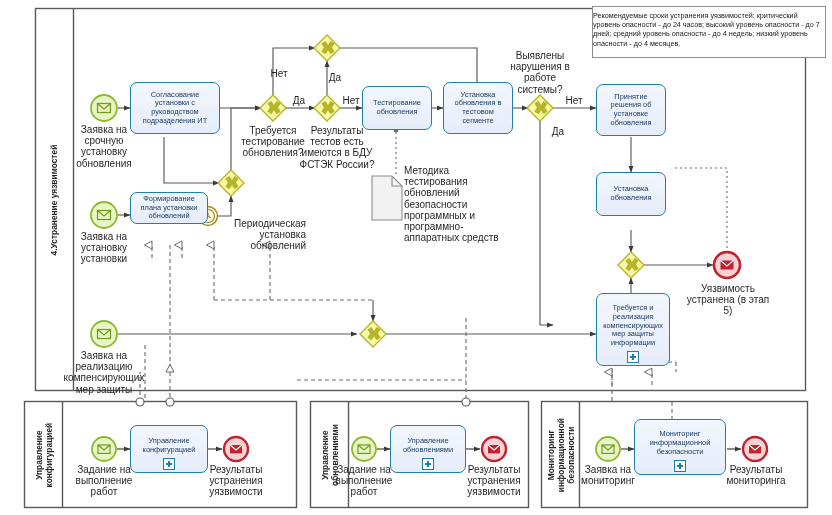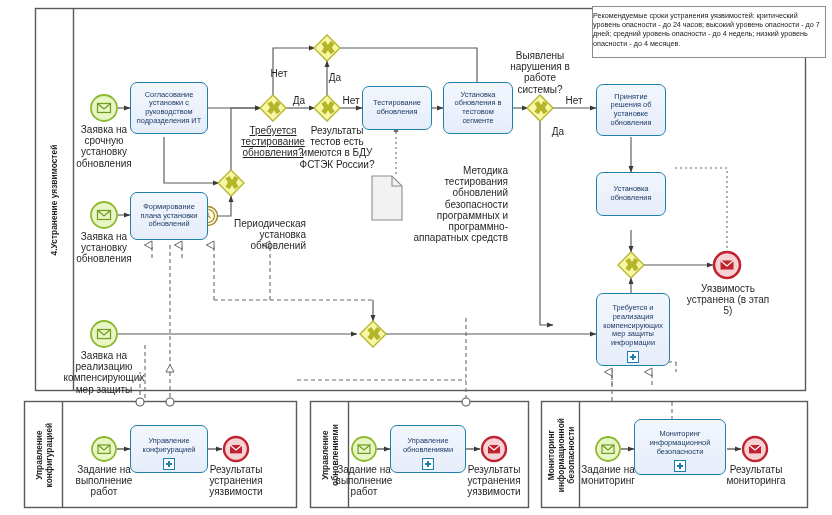--- a/index.html
+++ b/index.html
@@ -269,25 +269,25 @@
       <path d="M727,449 L741,449" marker-end="url(#arw)"></path>
     </g>
   </svg>
 
   <div class="lanehdr" style="left:35px;top:9px;width:39px;height:382px;border-right:none;">
     <div class="vtext">4.Устранение уязвимостей</div>
   </div>
 
   <div class="note" style="left:592px;top:6px;width:234px;height:52px;">Рекомендуемые сроки устранения уязвимостей: критический уровень опасности - до 24 часов; высокий уровень опасности - до 7 дней; средний уровень опасности - до 4 недель; низкий уровень опасности - до 4 месяцев.</div>
 
-  <div class="task" style="left:130px;top:82px;width:78px;height:52px;">
+  <div class="task" style="left:130px;top:82px;width:90px;height:52px;">
     <span>Согласование установки с руководством подразделения ИТ</span>
   </div>
 
-  <div class="task" style="left:130px;top:192px;width:78px;height:48px;">
+  <div class="task" style="left:130px;top:192px;width:78px;height:32px;">
     <span>Формирование плана установки обновлений</span>
   </div>
 
   <div class="task" style="left:362px;top:86px;width:70px;height:44px;">
     <span>Тестирование обновления</span>
   </div>
 
   <div class="task" style="left:443px;top:82px;width:70px;height:52px;">
     <span>Установка обновления в тестовом сегменте</span>
   </div>
@@ -299,37 +299,37 @@
   <div class="task" style="left:596px;top:172px;width:70px;height:44px;">
     <span>Установка обновления</span>
   </div>
 
   <div class="task sub" style="left:596px;top:293px;width:74px;height:73px;">
     <span>Требуется и реализация компенсирующих мер защиты информации</span>
     <span class="plusbox"></span>
   </div>
 
   <div class="lbl" style="left:62px;top:124px;width:84px;">Заявка на срочную установку обновления</div>
-  <div class="lbl" style="left:62px;top:231px;width:84px;">Заявка на установку обновления</div>
+  <div class="lbl" style="left:62px;top:231px;width:84px;">Заявка на установку установки</div>
   <div class="lbl" style="left:55px;top:350px;width:98px;">Заявка на реализацию компенсирующих мер защиты</div>
   <div class="lbl" style="left:214px;top:218px;width:92px;text-align:right;">Периодическая установка обновлений</div>
   <div class="lbl" style="left:684px;top:283px;width:88px;">Уязвимость устранена (в этап 5)</div>
 
-  <div class="lbl" style="left:230px;top:125px;width:86px;text-decoration:underline;">Требуется тестирование обновления?</div>
+  <div class="lbl" style="left:230px;top:125px;width:86px;">Требуется тестирование обновления?</div>
   <div class="lbl" style="left:298px;top:125px;width:78px;">Результаты тестов есть имеются в БДУ ФСТЭК России?</div>
   <div class="lbl" style="left:503px;top:50px;width:74px;">Выявлены нарушения в работе системы?</div>
 
   <div class="lbl" style="left:266px;top:68px;width:26px;">Нет</div>
   <div class="lbl" style="left:322px;top:72px;width:26px;">Да</div>
   <div class="lbl" style="left:286px;top:95px;width:26px;">Да</div>
   <div class="lbl" style="left:338px;top:95px;width:26px;">Нет</div>
   <div class="lbl" style="left:561px;top:95px;width:26px;">Нет</div>
   <div class="lbl" style="left:545px;top:126px;width:26px;">Да</div>
 
-  <div class="lbl" style="left:404px;top:165px;width:104px;text-align:right;">Методика тестирования обновлений безопасности программных и программно-аппаратных средств</div>
+  <div class="lbl" style="left:404px;top:165px;width:104px;text-align:left;">Методика тестирования обновлений безопасности программных и программно-аппаратных средств</div>
 
   <div class="lanehdr" style="left:25px;top:402px;width:38px;height:106px;border-right:none;">
     <div class="vtext" style="width:96px;white-space:normal;">Управление конфигурацией</div>
   </div>
   <div class="task sub" style="left:130px;top:425px;width:78px;height:48px;">
     <span>Управление конфигурацией</span>
     <span class="plusbox"></span>
   </div>
   <div class="lbl" style="left:66px;top:464px;width:76px;">Задание на выполнение работ</div>
   <div class="lbl" style="left:198px;top:464px;width:76px;">Результаты устранения уязвимости</div>
@@ -344,16 +344,16 @@
   <div class="lbl" style="left:326px;top:464px;width:76px;">Задание на выполнение работ</div>
   <div class="lbl" style="left:456px;top:464px;width:76px;">Результаты устранения уязвимости</div>
 
   <div class="lanehdr" style="left:542px;top:402px;width:38px;height:106px;border-right:none;">
     <div class="vtext" style="width:100px;white-space:normal;">Мониторинг информационной безопасности</div>
   </div>
   <div class="task sub" style="left:634px;top:419px;width:92px;height:56px;">
     <span>Мониторинг информационной безопасности</span>
     <span class="plusbox"></span>
   </div>
-  <div class="lbl" style="left:572px;top:464px;width:72px;">Задание на мониторинг</div>
+  <div class="lbl" style="left:572px;top:464px;width:72px;">Заявка на мониторинг</div>
   <div class="lbl" style="left:718px;top:464px;width:76px;">Результаты мониторинга</div>
 
 </div>
 
 </body></html>

